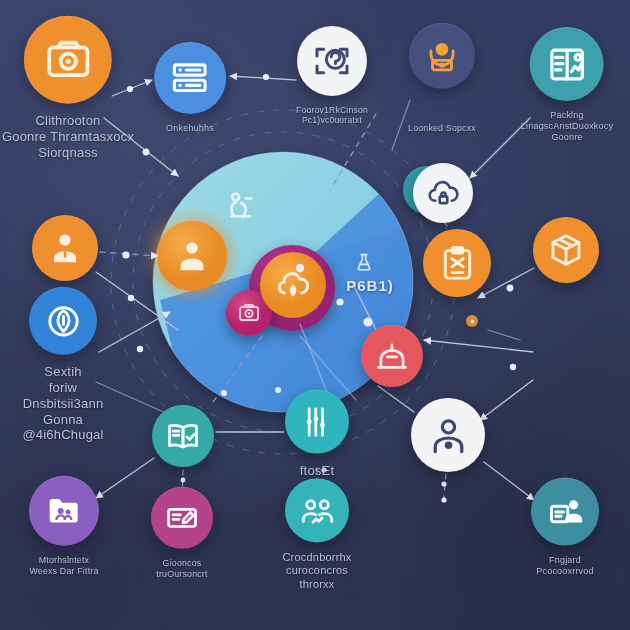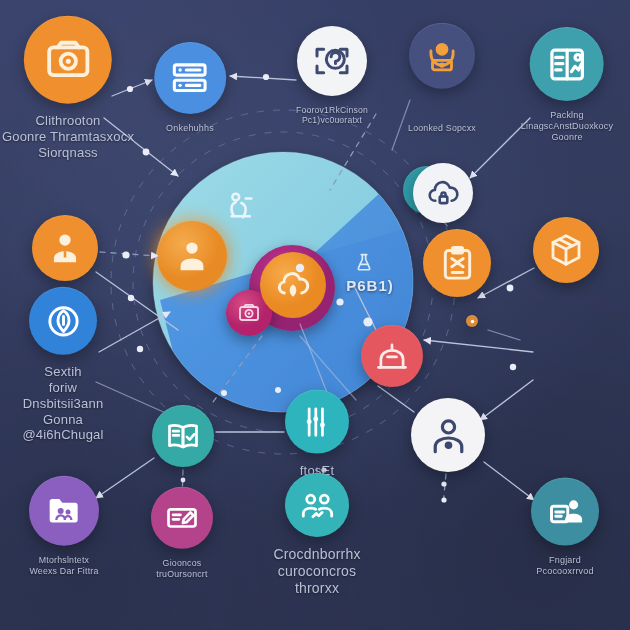--- a/index.html
+++ b/index.html
@@ -375,21 +375,21 @@
       <div class="node" style="left: 317px; top: 535px;">
         <div class="disc" style="width: 64px; height: 64px; background: rgb(52, 179, 184);">
           <svg width="37" height="37" viewBox="0 0 24 24">
             <circle cx="7.6" cy="8" r="2.6" fill="none" stroke="#ffffff" stroke-width="1.8" stroke-linecap="round" stroke-linejoin="round"></circle>
             <circle cx="16.4" cy="8" r="2.6" fill="none" stroke="#ffffff" stroke-width="1.8" stroke-linecap="round" stroke-linejoin="round"></circle>
             <path d="M2.8 19v-1.6c0-2.4 2.2-3.6 4.8-3.6 1.2 0 2.3.25 3.2.75" fill="none" stroke="#ffffff" stroke-width="1.8" stroke-linecap="round" stroke-linejoin="round"></path>
             <path d="M21.2 19v-1.6c0-2.4-2.2-3.6-4.8-3.6-1.2 0-2.3.25-3.2.75" fill="none" stroke="#ffffff" stroke-width="1.8" stroke-linecap="round" stroke-linejoin="round"></path>
             <path d="M9 19.4l2.2-2.2 1.6 1.6 2.2-2.2" fill="none" stroke="#ffffff" stroke-width="1.8" stroke-linecap="round" stroke-linejoin="round"></path>
           </svg>
         </div>
-        <div class="label" style="font-size: 14px; width: 110px;">Crocdnborrhx
+        <div class="label" style="font-size: 11px; width: 110px;">Crocdnborrhx
 curoconcros
 throrxx</div>
       </div>
       <div class="node" style="left: 565px; top: 527px;">
         <div class="disc" style="width: 68px; height: 68px; background: rgb(61, 142, 160);">
           <svg width="39" height="39" viewBox="0 0 24 24">
             <rect x="3.4" y="8.4" width="10" height="9.6" rx="1.4" fill="none" stroke="#ffffff" stroke-width="1.8" stroke-linecap="round" stroke-linejoin="round"></rect>
             <path d="M6 12h4.8M6 14.6h3.4" fill="none" stroke="#ffffff" stroke-width="1.8" stroke-linecap="round" stroke-linejoin="round"></path>
             <circle cx="17" cy="7.6" r="2.8" fill="#ffffff"></circle>
             <path d="M11.8 18.4v-1.8c0-2.4 2.3-3.6 5.2-3.6s5.2 1.2 5.2 3.6v1.8" fill="#ffffff"></path>

